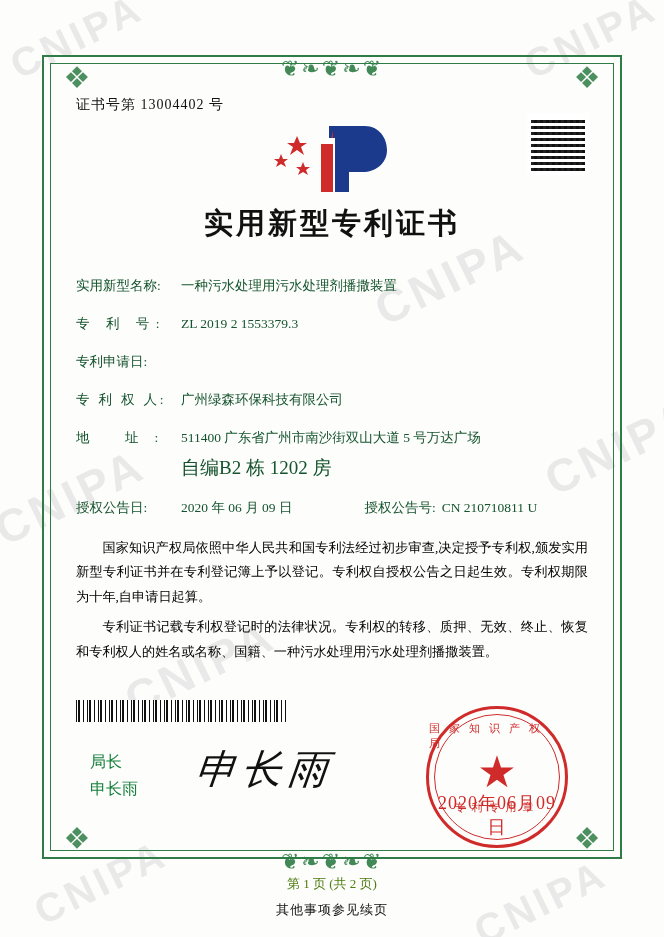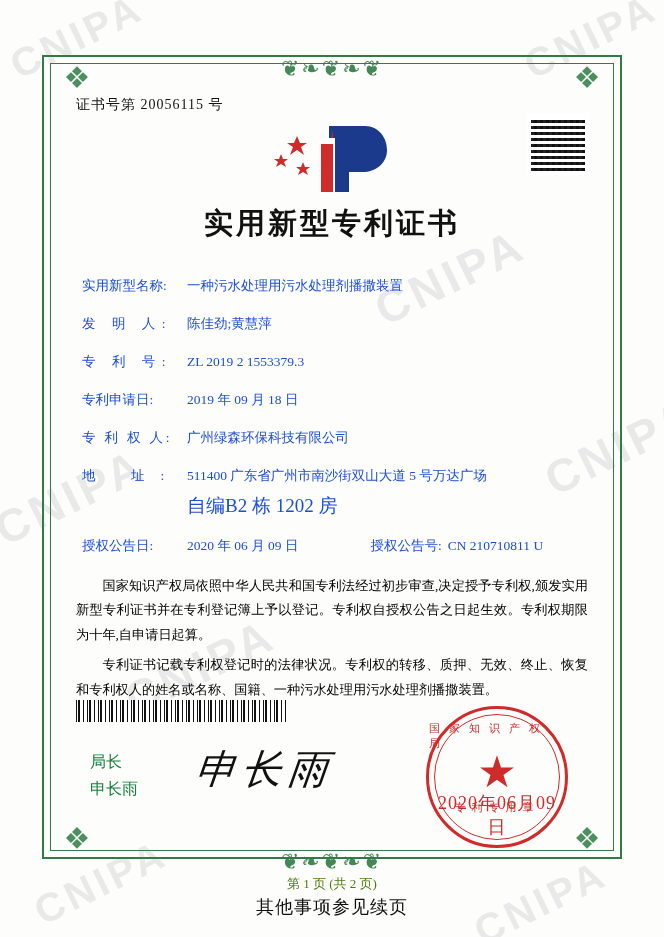--- a/index.html
+++ b/index.html
@@ -100,23 +100,22 @@
     font-size:29px;
     font-weight:bold;
     letter-spacing:3px;
     color:#111;
     margin-top:6px;
     font-family:"DejaVu Serif",serif;
   }
   .fields{
     margin-top:32px;
     font-size:13.5px;
-    color:#1d4ed8;
+    color:#14532d;
     line-height:1.55;
-    margin-left:6px;
   }
   .row{
     display:flex;
     margin-bottom:17px;
     align-items:baseline;
   }
   .lbl{
     width:105px;
     flex:0 0 105px;
     letter-spacing:0px;
@@ -195,21 +194,21 @@
   .pagenum{
     position:absolute;
     left:0;right:0;bottom:44px;
     text-align:center;
     font-size:13px;color:#4d7c0f;
   }
   .footnote{
     position:absolute;
     left:0;right:0;bottom:18px;
     text-align:center;
-    font-size:18px;color:#111;
+    font-size:13px;color:#111;
     letter-spacing:1px;
     margin-top:48px;
   }
 </style>
 </head>
 <body>
 
 <div class="page">
 
   <div class="wm wm1">CNIPA</div>
@@ -225,21 +224,21 @@
   <div class="border-inner"></div>
   <div class="topflourish">❦❧❦❧❦</div>
   <div class="botflourish">❦❧❦❧❦</div>
   <div class="corner tl">❖</div>
   <div class="corner tr">❖</div>
   <div class="corner bl">❖</div>
   <div class="corner br">❖</div>
 
   <div class="content">
 
-    <div class="certno">证书号第 20056115 号</div>
+    <div class="certno">证书号第 13004402 号</div>
 
     <div class="qr"></div>
 
     <div class="logo">
       <svg width="190" height="78" viewBox="0 0 190 78">
         <path d="M92 6 L128 6 C142 6 150 18 150 30 C150 44 138 52 126 52 L112 52 L112 72 L92 72 Z" fill="#1b3a8c"></path>
         <path d="M96 10 L96 72 L84 72 Z" fill="#d02b2b"></path>
         <path d="M88 18 L98 18 L98 72 L88 72 Z" fill="#ffffff"></path>
         <path d="M84 24 L96 24 L96 72 L84 72 Z" fill="#d02b2b"></path>
         <polygon points="60,16 63,23 70,23 64,27 67,35 60,30 53,35 56,27 50,23 57,23" fill="#d02b2b"></polygon>
@@ -250,33 +249,28 @@
 
     <div class="title">实用新型专利证书</div>
 
     <div class="fields">
 
       <div class="row">
         <div class="lbl">实用新型名称:</div>
         <div class="val">一种污水处理用污水处理剂播撒装置</div>
       </div>
 
-      <div class="row">
-        <div class="lbl sp6">发 明 人:</div>
-        <div class="val">陈佳劲;黄慧萍</div>
-      </div>
 
       <div class="row">
         <div class="lbl sp6">专 利 号:</div>
         <div class="val">ZL 2019 2 1553379.3</div>
       </div>
 
       <div class="row">
         <div class="lbl">专利申请日:</div>
-        <div class="val">2019 年 09 月 18 日</div>
       </div>
 
       <div class="row">
         <div class="lbl sp3">专 利 权 人:</div>
         <div class="val">广州绿森环保科技有限公司</div>
       </div>
 
       <div class="row">
         <div class="lbl sp16">地 址:</div>
         <div class="val">511400 广东省广州市南沙街双山大道 5 号万达广场</div>

